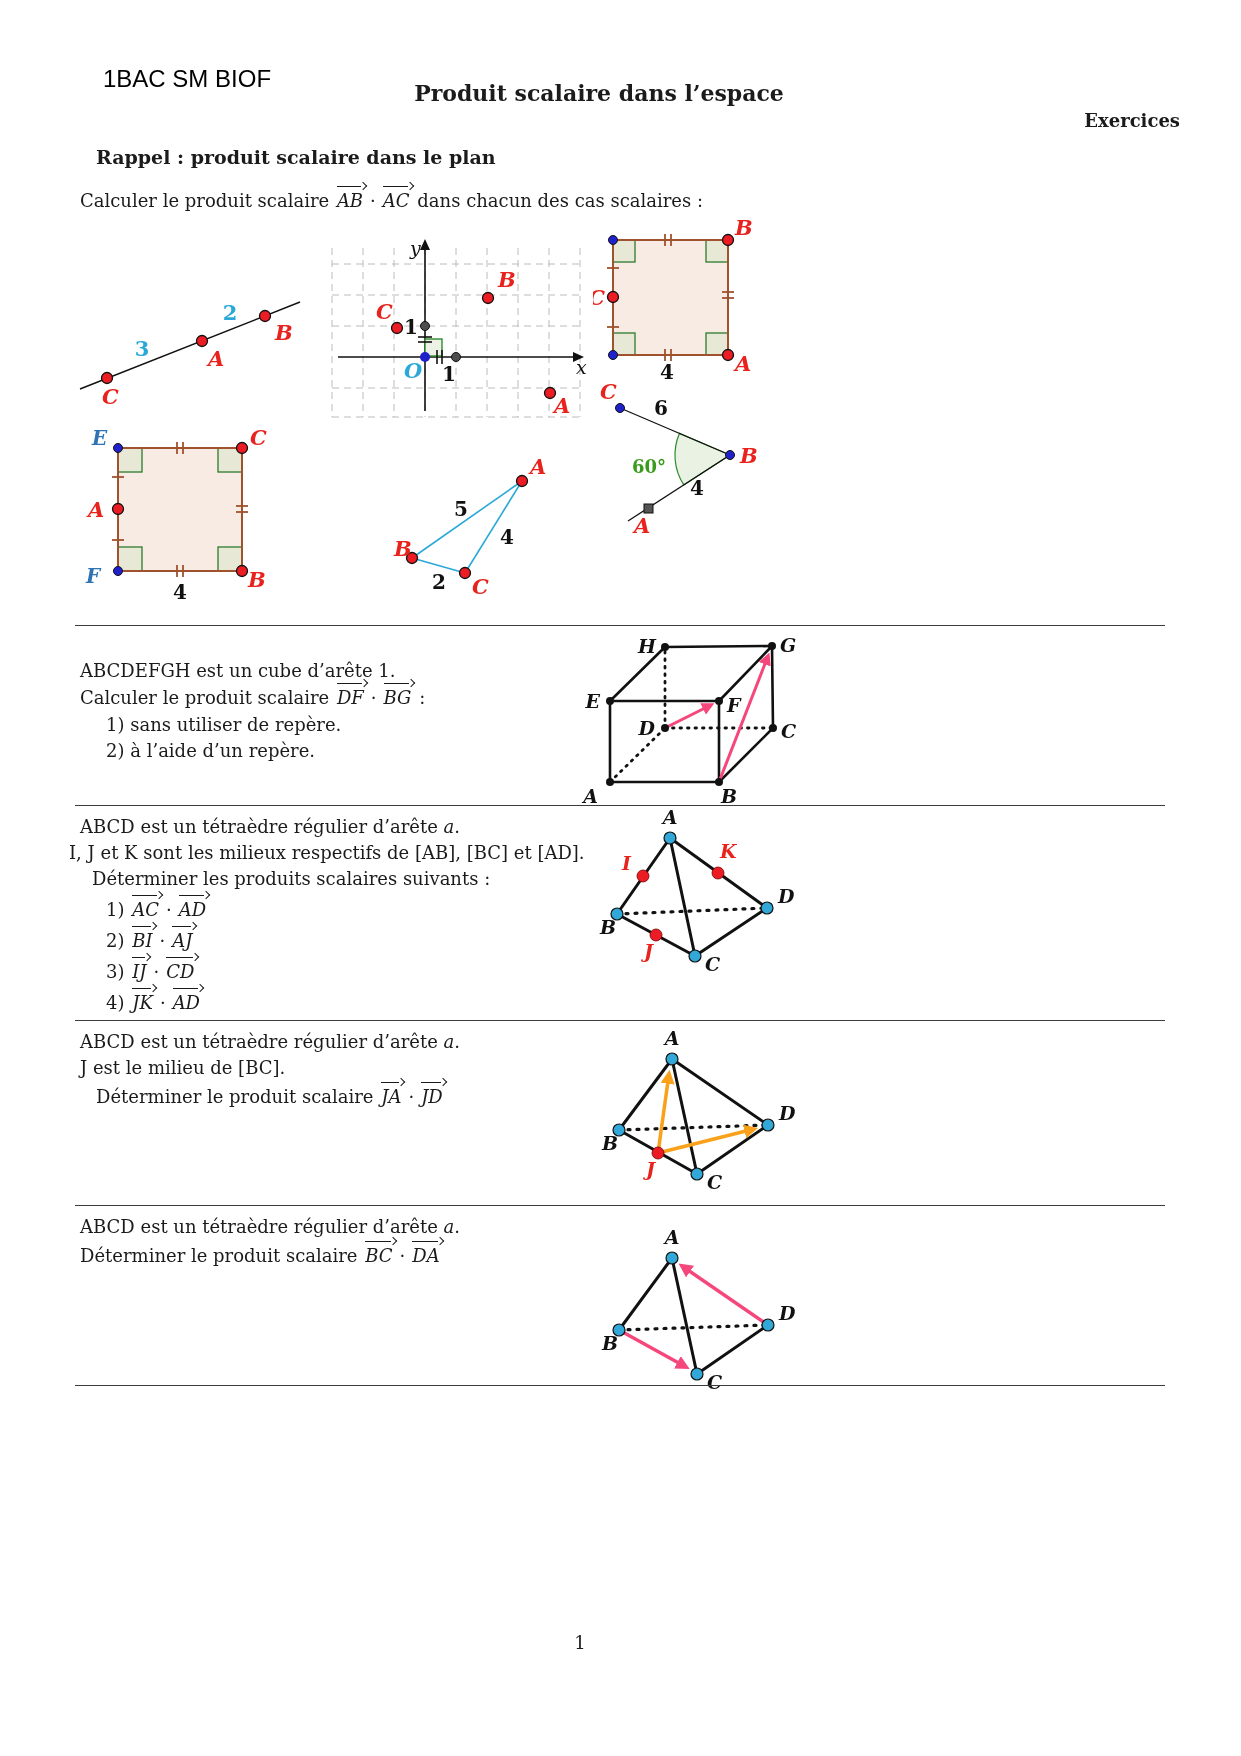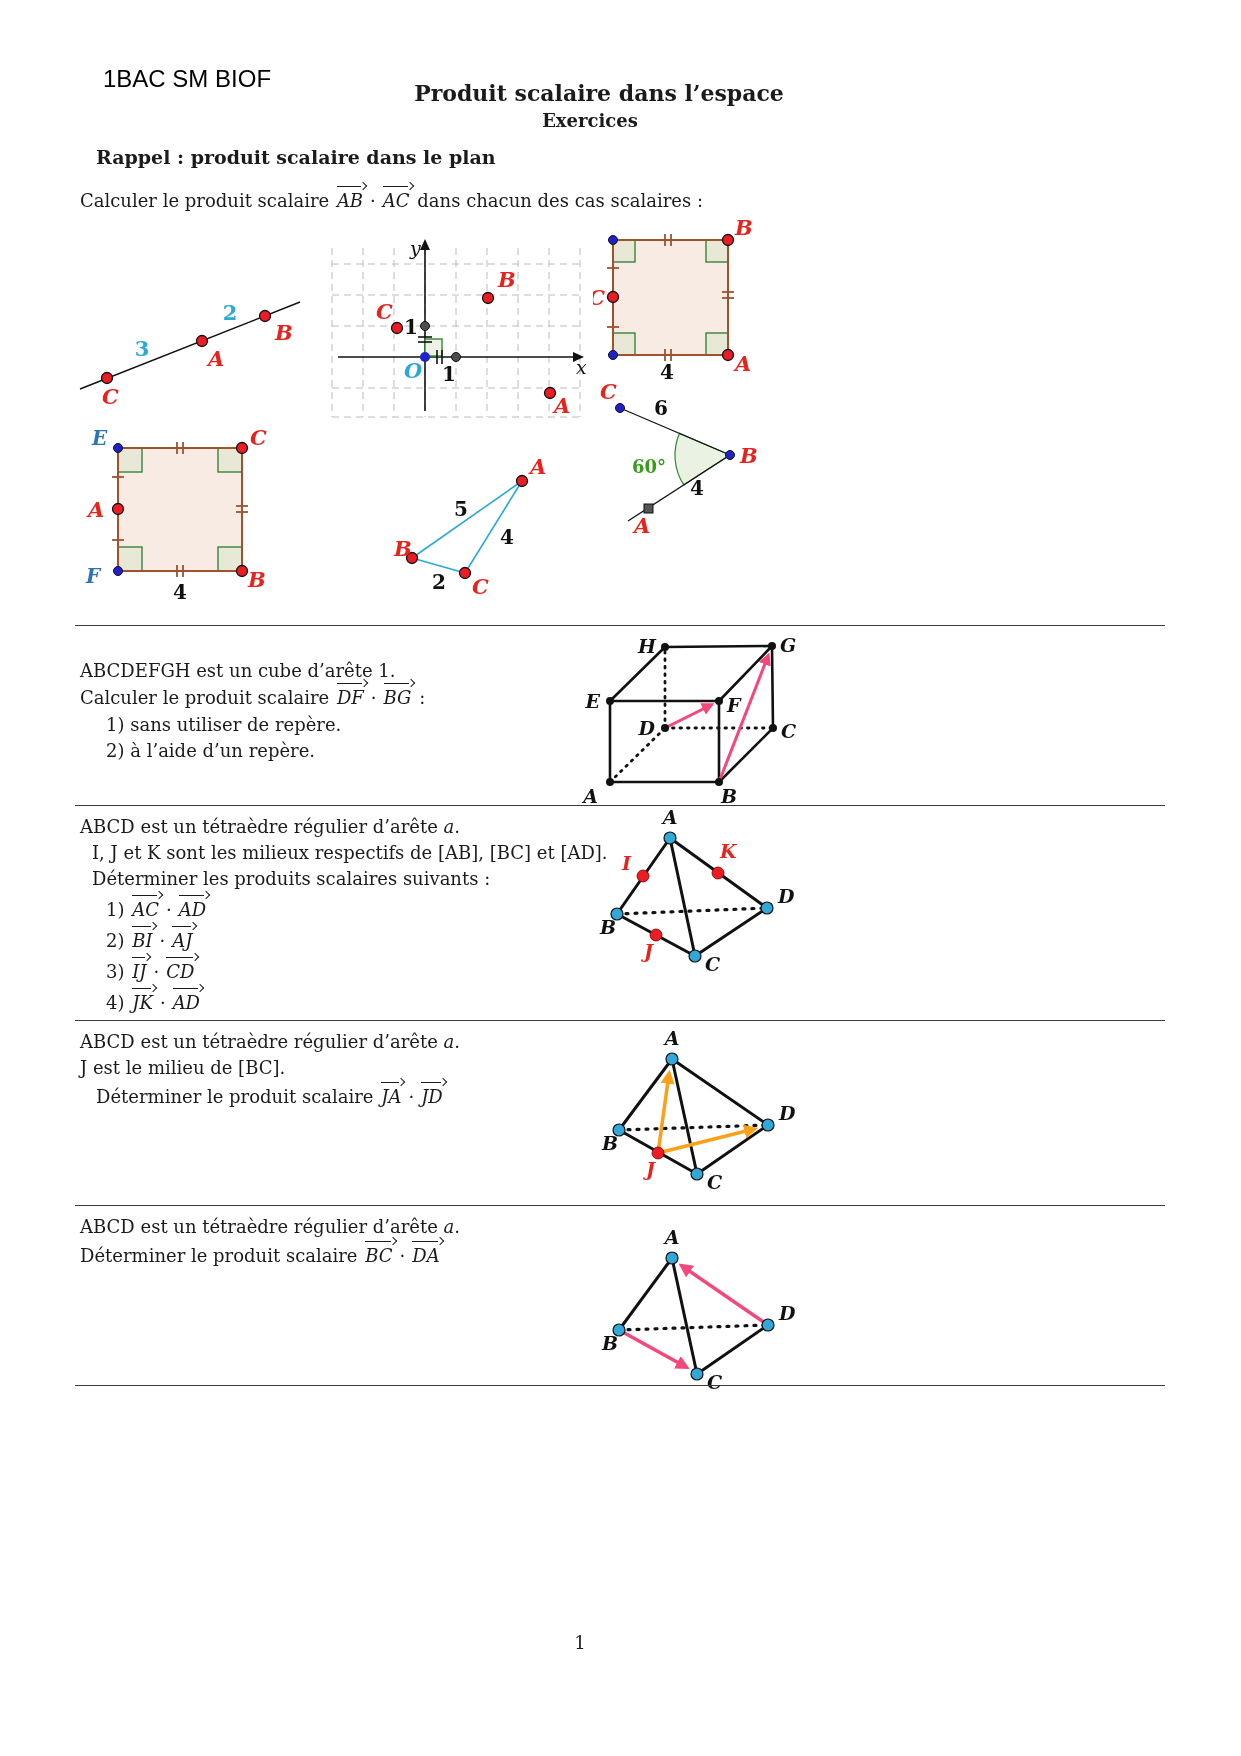--- a/index.html
+++ b/index.html
@@ -2,21 +2,21 @@
 <html><head>
 <meta charset="utf-8">
 <style>
   html,body{margin:0;padding:0;background:#ffffff;}
   .page{position:relative;width:1241px;height:1756px;background:#fff;overflow:hidden;
         font-family:"DejaVu Serif",serif;color:#1b1b1b;font-size:18px;}
   .abs{position:absolute;}
   .school{font-family:"Liberation Sans",sans-serif;font-size:24px;color:#000;}
   .titleblock{left:0;width:1180px;text-align:center;}
   .doc-title{font-weight:bold;font-size:22px;margin-left:18px;}
-  .doc-subtitle{font-weight:bold;font-size:18px;margin-top:4px;}
+  .doc-subtitle{font-weight:bold;font-size:18px;margin-top:4px;text-align:right;}
   .h-bold{font-weight:bold;font-size:19px;}
   .txt{font-size:18px;white-space:nowrap;}
   .mvar{font-style:italic;}
   .mdot{margin:0 5px;}
   .vec{position:relative;display:inline-block;margin:0 2px;font-style:italic;}
   .vec::before{content:"";position:absolute;left:0;right:2px;top:-4px;border-top:1.4px solid #1b1b1b;}
   .vec::after{content:"";position:absolute;right:-3px;top:-6.6px;width:5px;height:5px;
               border-top:1.4px solid #1b1b1b;border-right:1.4px solid #1b1b1b;transform:rotate(45deg);}
   .hr{position:absolute;left:75px;width:1090px;border-top:1.2px solid #3c3c3c;height:0;}
   .page-num{left:0;width:1160px;text-align:center;font-size:18px;}
@@ -251,21 +251,21 @@
     <text x="261" y="110" class="lblack">C</text>
     <text x="78" y="175" class="lblack" text-anchor="end">A</text>
     <text x="201" y="175" class="lblack">B</text>
   </svg>
 
   <div class="hr" style="top:805px;"></div>
 
   <div class="abs txt" style="left:80px;top:816px;">
     <span>ABCD est un tétraèdre régulier d’arête </span><span class="mvar">a</span><span>.</span>
   </div>
-  <div class="abs txt" style="left:92px;top:842px;">I, J et K sont les milieux respectifs de [AB], [BC] et [AD].</div>
+  <div class="abs txt" style="left:69px;top:842px;">I, J et K sont les milieux respectifs de [AB], [BC] et [AD].</div>
   <div class="abs txt" style="left:92px;top:868px;">Déterminer les produits scalaires suivants :</div>
   <div class="abs txt" style="left:106px;top:899px;">
     <span>1)</span>&nbsp;<span class="vec">AC</span><span class="mdot">·</span><span class="vec">AD</span>
   </div>
   <div class="abs txt" style="left:106px;top:930px;">
     <span>2)</span>&nbsp;<span class="vec">BI</span><span class="mdot">·</span><span class="vec">AJ</span>
   </div>
   <div class="abs txt" style="left:106px;top:961px;">
     <span>3)</span>&nbsp;<span class="vec">IJ</span><span class="mdot">·</span><span class="vec">CD</span>
   </div>

